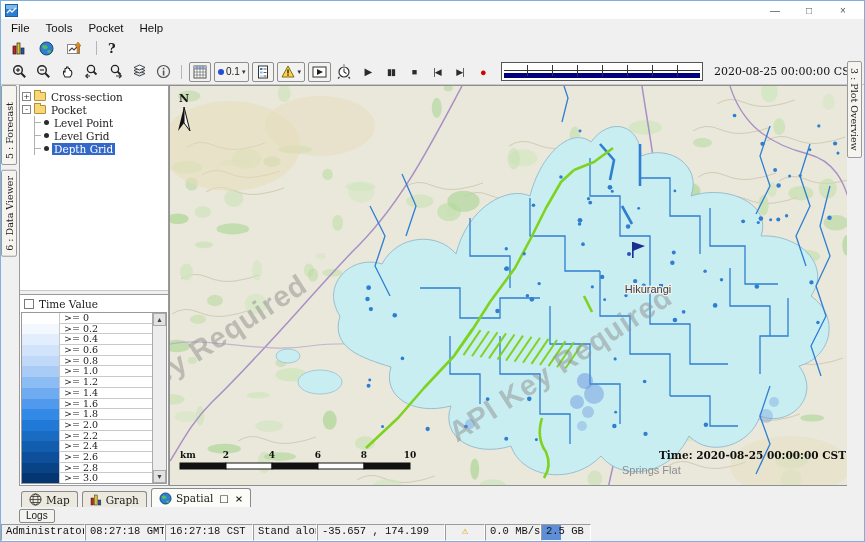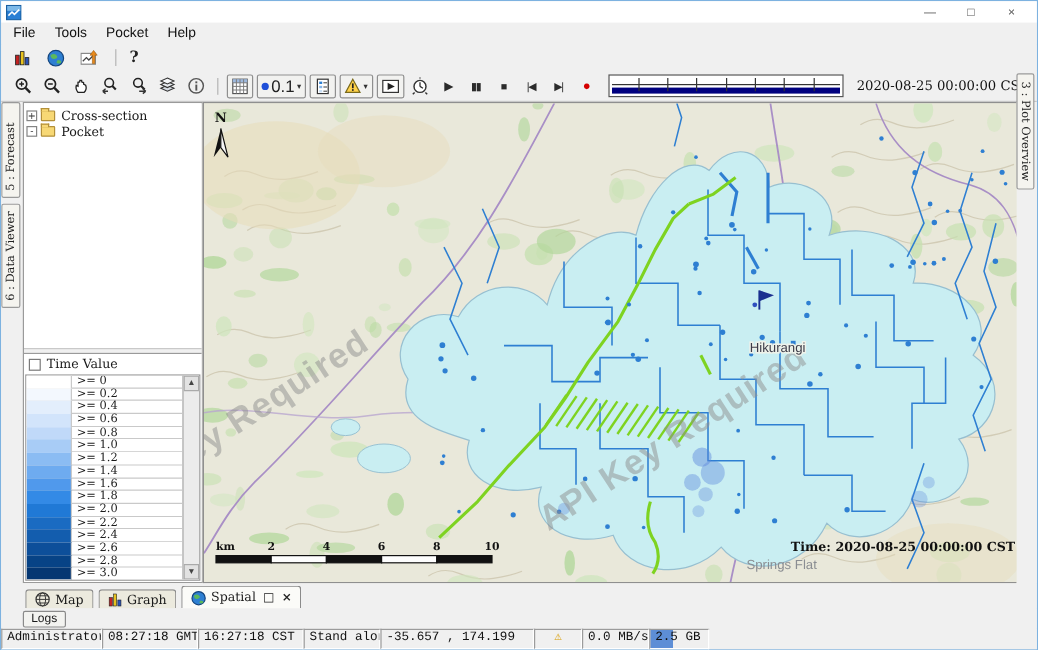--- a/index.html
+++ b/index.html
@@ -21,21 +21,21 @@
   .toolbar1{height:22px;display:flex;align-items:center;gap:7px;padding-left:7px;background:#f0f0f0;flex:none}
   .tsep{width:1px;height:14px;background:#b5b5b5;margin:0 4px}
   .helpq{font-weight:bold;font-size:13px;font-family:"DejaVu Serif",serif;color:#222}
   .toolbar2{height:26px;display:flex;align-items:center;padding:0 4px 0 8px;gap:3px;background:#f0f0f0;
             border-bottom:1px solid #c8c8c8;flex:none}
   .ticon{width:21px;height:20px;display:flex;align-items:center;justify-content:center}
   .tbtn{height:20px;min-width:22px;border:1px solid #8f8f8f;background:#f2f2f0;display:flex;align-items:center;
         justify-content:center;gap:2px;padding:0 3px;border-radius:2px}
   .caret{font-size:7px;color:#333}
   .dotscale-dot{width:6px;height:6px;border-radius:50%;background:#1f4fd8}
-  .dotscale-txt{font-size:14px;color:#222}
+  .dotscale-txt{font-size:10px;color:#222}
   .transport{font-size:9px;color:#2b2b2b;width:20px;text-align:center;letter-spacing:-1px}
   .transport.play{font-size:10px}
   .rec{color:#d40000;font-size:11px}
   .timeline{flex:1;height:19px;border:1px solid #555;background:#fff;position:relative;margin:0 5px}
   .timeline .mid{position:absolute;left:2px;right:2px;top:7px;border-top:1px solid #333}
   .tick{position:absolute;top:2px;width:1px;height:11px;background:#333}
   .tlbar{position:absolute;left:2px;right:2px;bottom:2px;height:5px;background:#00007f}
   .tbdate{font-family:"DejaVu Serif",serif;font-size:11px;white-space:nowrap;padding:0 3px;color:#111}
 
   
@@ -279,20 +279,37 @@
       <div class="treebox">
         <div class="trow">
           <span class="expander">+</span>
           <span class="folder"></span>
           <span class="tlabel">Cross-section</span>
         </div>
         <div class="trow">
           <span class="expander">-</span>
           <span class="folder"></span>
           <span class="tlabel">Pocket</span>
+        </div>
+        <div class="kids">
+          <div class="trow">
+            <span class="stub"></span>
+            <span class="bullet"></span>
+            <span class="tlabel">Level Point</span>
+          </div>
+          <div class="trow">
+            <span class="stub"></span>
+            <span class="bullet"></span>
+            <span class="tlabel">Level Grid</span>
+          </div>
+          <div class="trow">
+            <span class="stub"></span>
+            <span class="bullet"></span>
+            <span class="tlabel sel">Depth Grid</span>
+          </div>
         </div>
       </div>
       <div class="splitter"></div>
       <div class="legendbox">
         <div class="lvhead">
           <span class="cbox"></span>
           <span>Time Value</span>
         </div>
         <div class="lgwrap">
           <div class="lgrows">

